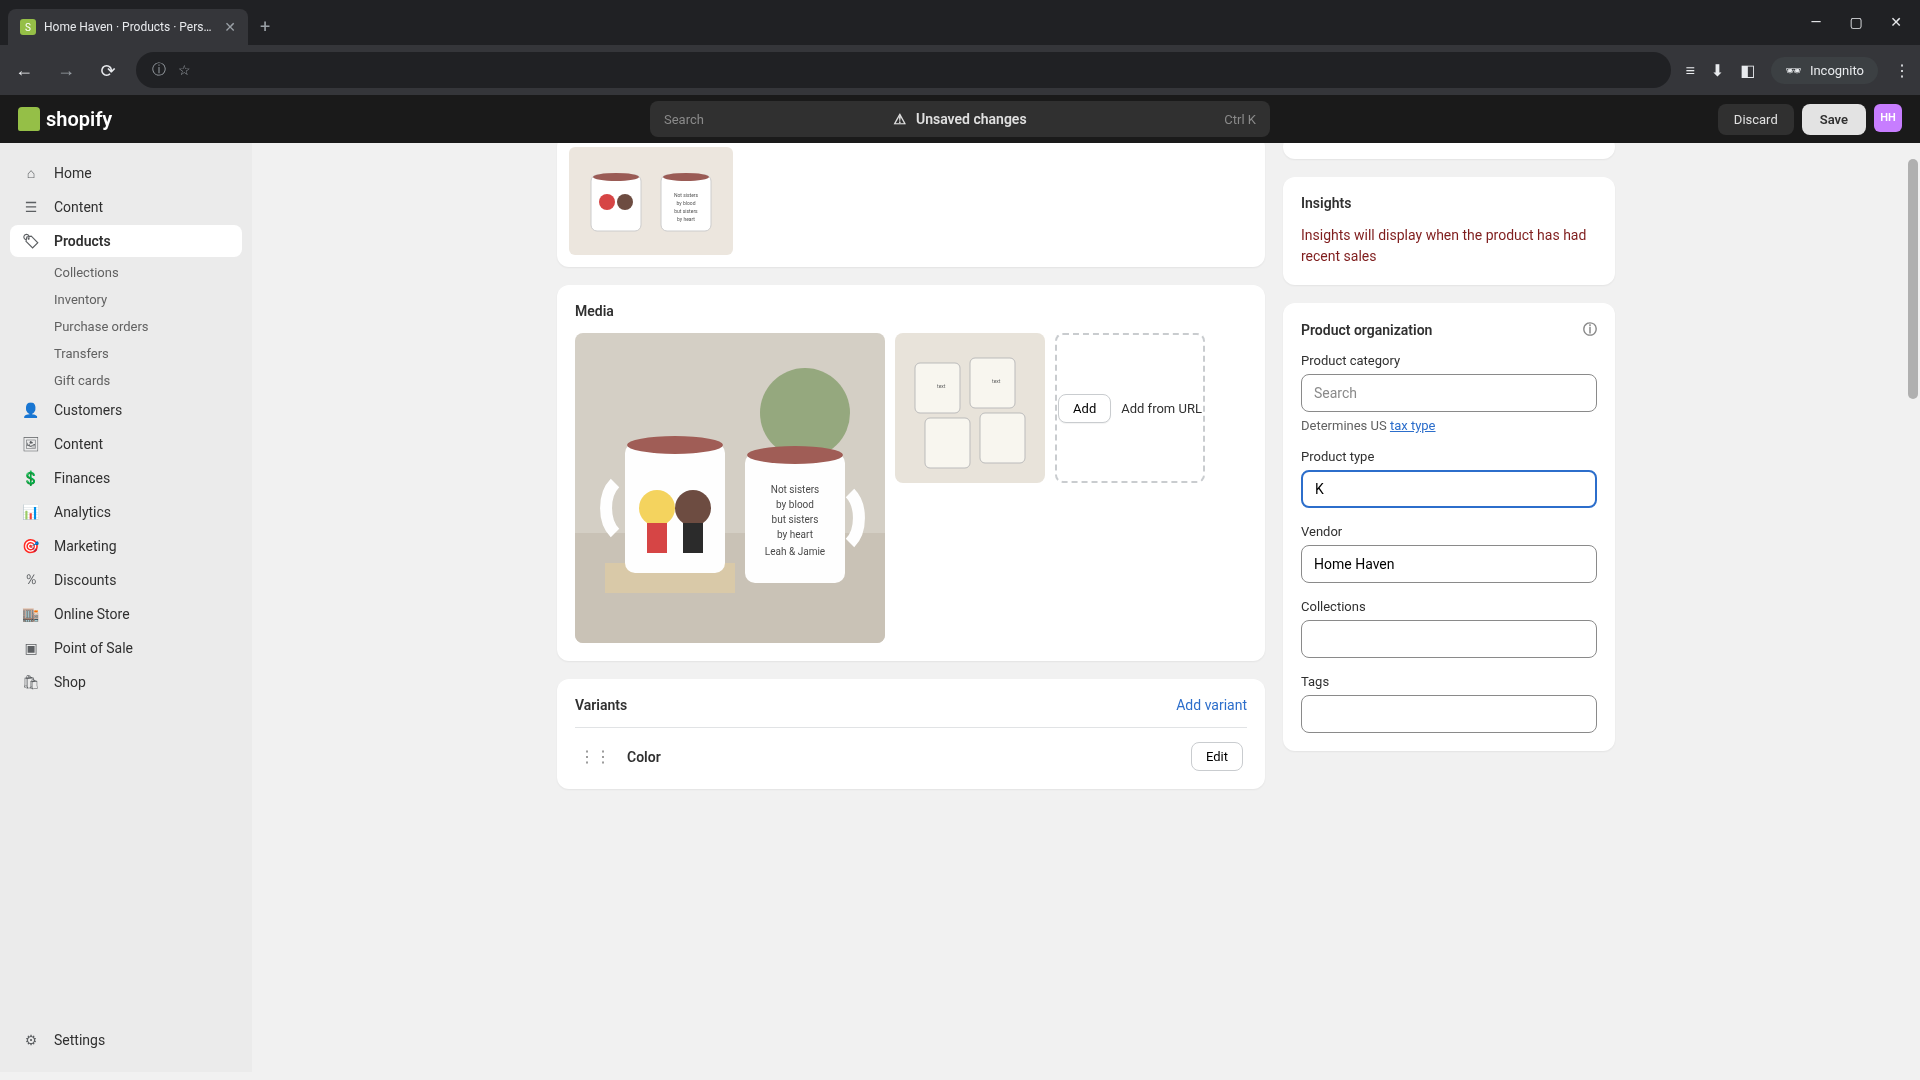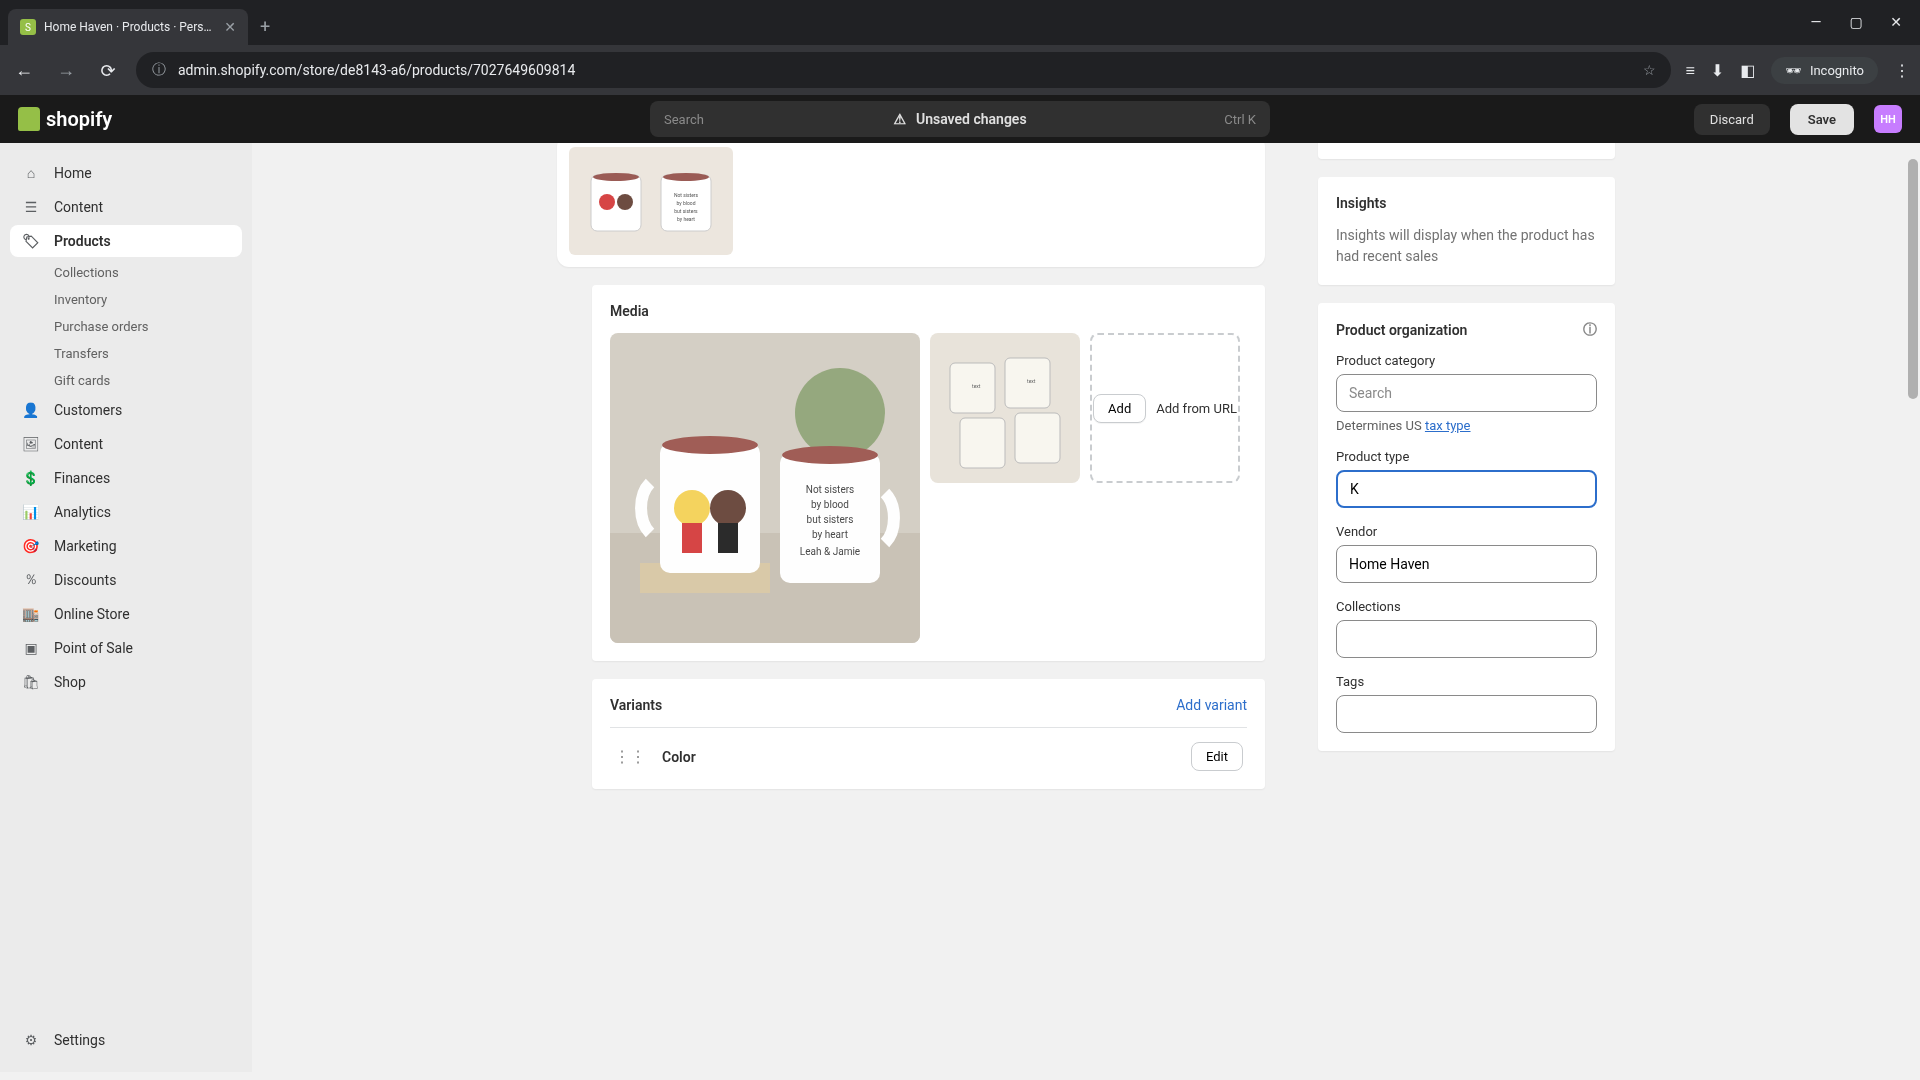--- a/index.html
+++ b/index.html
@@ -25,40 +25,40 @@
 .addr-icons span { color: #e8eaed; cursor: pointer; }
 .incognito-badge { background: #3c4043; border-radius: 16px; padding: 6px 14px; color: #e8eaed; font-size: 13px; display: flex; align-items: center; gap: 8px; cursor: pointer; }
 
 
 .app-header { background: #1a1a1a; height: 48px; display: flex; align-items: center; padding: 0 18px; position: relative; }
 .logo { color: #fff; font-size: 20px; font-weight: 600; display: flex; align-items: center; gap: 6px; }
 .logo-icon { width: 22px; height: 24px; background: #95bf47; border-radius: 4px 4px 2px 2px; position: relative; }
 .search-pill { position: absolute; left: 50%; transform: translateX(-50%); width: 620px; height: 36px; background: #303030; border-radius: 8px; display: flex; align-items: center; padding: 0 14px; color: #8a8a8a; font-size: 13px; }
 .search-pill .kbd { margin-left: auto; color: #8a8a8a; }
 .unsaved { position: absolute; left: 50%; transform: translateX(-50%); display: flex; align-items: center; gap: 10px; color: #e0e0e0; font-size: 14px; font-weight: 600; z-index: 2; }
-.header-actions { margin-left: auto; display: flex; align-items: center; gap: 20px; }
+.header-actions { margin-left: auto; display: flex; gap: 8px; }
 .btn-discard { background: #303030; color: #e0e0e0; border: none; padding: 8px 16px; border-radius: 8px; font-size: 13px; cursor: pointer; }
 .btn-save { background: #e3e3e3; color: #303030; border: none; padding: 8px 18px; border-radius: 8px; font-size: 13px; font-weight: 600; cursor: pointer; }
 .store-badge { background: #c77dff; color: #fff; width: 28px; height: 28px; border-radius: 6px; display: flex; align-items: center; justify-content: center; font-size: 11px; font-weight: 600; }
 
 
 .app-body { display: flex; height: calc(100vh - 151px); }
 .sidebar { width: 252px; background: #ebebeb; padding: 14px 10px; display: flex; flex-direction: column; }
 .nav-item { display: flex; align-items: center; gap: 14px; padding: 7px 12px; border-radius: 8px; color: #303030; font-size: 14px; cursor: pointer; margin-bottom: 2px; }
 .nav-item.active { background: #fff; font-weight: 600; }
 .nav-item .icon { width: 18px; height: 18px; display: flex; align-items: center; justify-content: center; color: #5c5f62; }
 .nav-sub { padding-left: 44px; font-size: 13px; color: #616161; cursor: pointer; padding-top: 6px; padding-bottom: 6px; }
 .section-title { font-size: 13px; color: #616161; padding: 14px 12px 8px; display: flex; align-items: center; justify-content: space-between; }
 .sidebar-bottom { margin-top: auto; }
 
 .main { flex: 1; overflow-y: auto; padding: 0 16px 20px; display: flex; gap: 18px; justify-content: center; }
 .col-left { width: 708px; display: flex; flex-direction: column; gap: 18px; }
 .col-right { width: 332px; display: flex; flex-direction: column; gap: 18px; }
 
-.card { background: #fff; border-radius: 4px; padding: 18px; box-shadow: 0 1px 2px rgba(0,0,0,0.06); margin-left: 35px; }
+.card { background: #fff; border-radius: 12px; padding: 18px; box-shadow: 0 1px 2px rgba(0,0,0,0.06); }
 .card-title { font-size: 14px; font-weight: 600; color: #303030; margin-bottom: 14px; display: flex; align-items: center; justify-content: space-between; }
 .card-title .info { color: #8a8a8a; cursor: pointer; }
 
 
 .thumb-card { background: #fff; border-radius: 12px; padding: 12px; box-shadow: 0 1px 2px rgba(0,0,0,0.06); margin-top: -8px; }
 .thumb-card img, .thumb-img { width: 164px; height: 108px; border-radius: 6px; object-fit: cover; }
 
 
 .media-grid { display: flex; gap: 10px; }
 .media-main { width: 310px; height: 310px; border-radius: 8px; overflow: hidden; }
@@ -71,21 +71,21 @@
 .mug-scene { width: 100%; height: 100%; }
 
 
 .field-label { font-size: 13px; color: #303030; margin-bottom: 6px; display: block; }
 .field-group { margin-bottom: 16px; }
 .text-input { width: 100%; height: 38px; border: 1px solid #8a8a8a; border-radius: 8px; padding: 0 12px; font-size: 14px; background: #fff; }
 .text-input.focused { border: 2px solid #2c6ecb; outline: none; }
 .text-input::placeholder { color: #8a8a8a; }
 .helper { font-size: 13px; color: #616161; margin-top: 6px; }
 .helper a { color: #2c6ecb; text-decoration: underline; cursor: pointer; }
-.insights-text { font-size: 14px; color: #737373; line-height: 1.5; }
+.insights-text { font-size: 14px; color: #7f1d1d; line-height: 1.5; }
 
 
 .variants-head { display: flex; justify-content: space-between; }
 .link-action { color: #2c6ecb; font-size: 14px; cursor: pointer; }
 .variant-row { display: flex; align-items: center; gap: 16px; padding: 14px 4px 0; border-top: 1px solid #e1e3e5; margin-top: 14px; }
 .drag-handle { color: #8a8a8a; cursor: grab; }
 .variant-name { font-size: 14px; color: #303030; font-weight: 600; flex: 1; }
 .btn-edit { background: #fff; border: 1px solid #c9cccf; border-radius: 8px; padding: 6px 14px; font-size: 13px; cursor: pointer; }
 
 
@@ -110,21 +110,20 @@
       <span>▢</span>
       <span>✕</span>
     </div>
   </div>
   <div class="addr-bar">
     <span class="nav-btn enabled">←</span>
     <span class="nav-btn">→</span>
     <span class="nav-btn enabled">⟳</span>
     <div class="url-field">
       <span style="color:#9aa0a6">ⓘ</span>
-      <span class="url">admin.shopify.com/store/de8143-a6/products/7027649609814</span>
       <span style="color:#9aa0a6">☆</span>
     </div>
     <div class="addr-icons">
       <span>≡</span>
       <span>⬇</span>
       <span>◧</span>
       <span class="incognito-badge">
         <span>🕶</span>
         <span>Incognito</span>
       </span>

